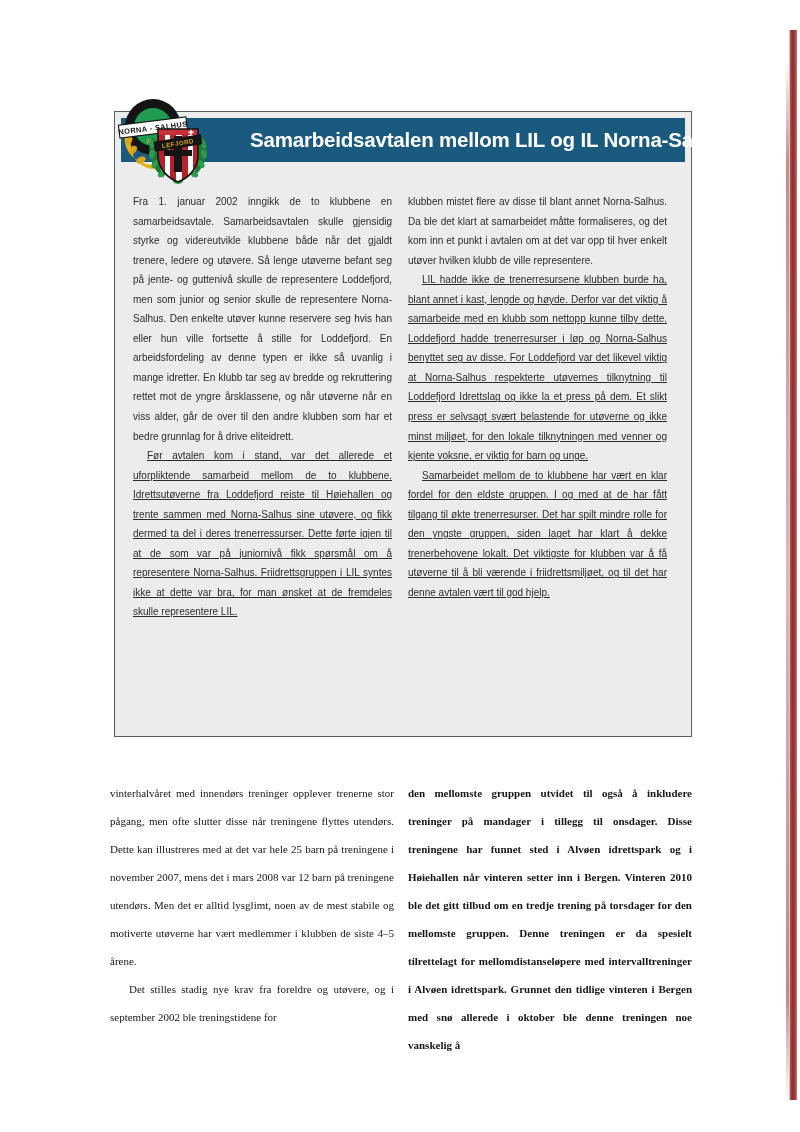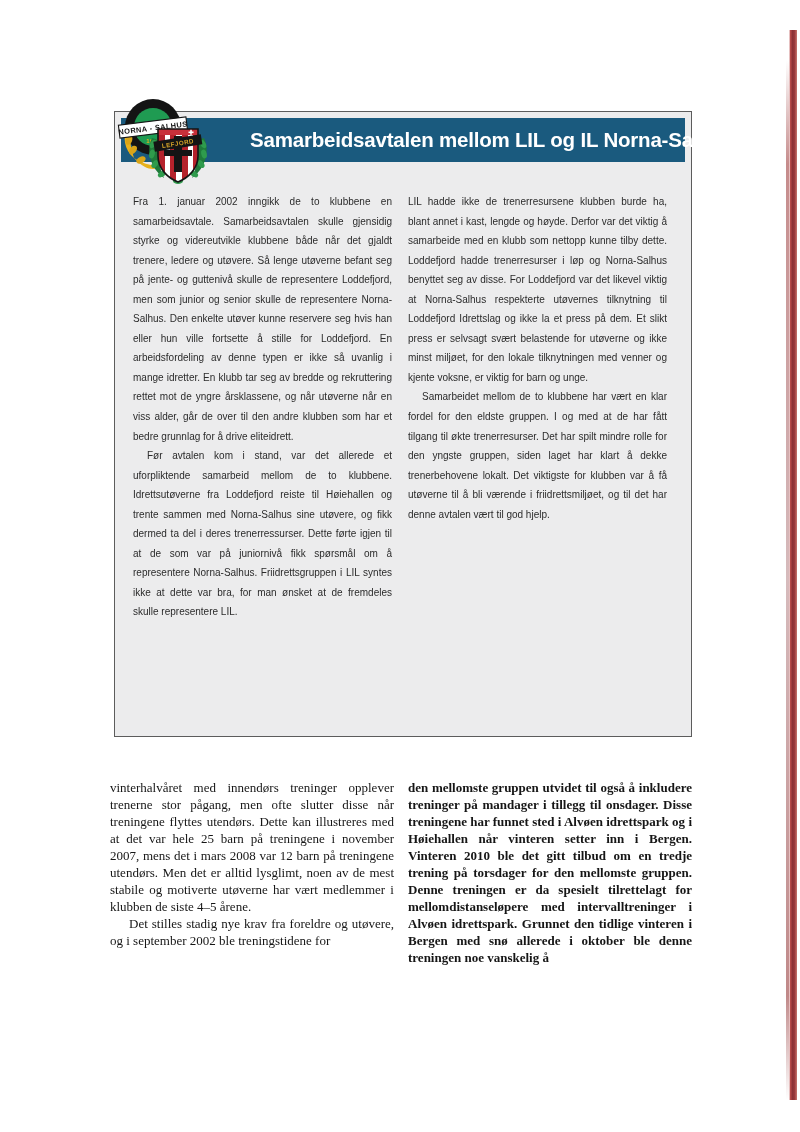--- a/index.html
+++ b/index.html
@@ -97,30 +97,30 @@
     font-family: "Liberation Sans", sans-serif;
     font-size: 10px;
     line-height: 19.55px;
     color: #2b2b2b;
     text-align: justify;
     text-justify: inter-word;
   }
   .box-col.left  { left: 133px; }
   .box-col.right { left: 408px; }
   .box-col p { margin: 0; }
-  .box-col p + p { text-indent: 14px; }
+  .box-col p + p { text-indent: 14px; text-decoration: underline; }
 
   
   .body-col {
     position: absolute;
     top: 779px;
     width: 284px;
     font-family: "Liberation Serif", serif;
-    font-size: 13px;
-    line-height: 17px;
+    font-size: 11px;
+    line-height: 28px;
     color: #161616;
     text-align: justify;
     text-justify: inter-word;
   }
   .body-col.left  { left: 110px; }
   .body-col.right { left: 408px; font-weight: bold; }
   .body-col p { margin: 0; }
   .body-col p + p { text-indent: 19px; }
 
   
@@ -223,20 +223,21 @@
       </g>
     </svg>
   </div>
 
   <div class="box-col left">
     <p>Fra 1. januar 2002 inngikk de to klubbene en samarbeidsavtale. Samarbeidsavtalen skulle gjensidig styrke og videreutvikle klubbene både når det gjaldt trenere, ledere og utøvere. Så lenge utøverne befant seg på jente- og guttenivå skulle de representere Loddefjord, men som junior og senior skulle de representere Norna-Salhus. Den enkelte utøver kunne reservere seg hvis han eller hun ville fortsette å stille for Loddefjord. En arbeidsfordeling av denne typen er ikke så uvanlig i mange idretter. En klubb tar seg av bredde og rekruttering rettet mot de yngre årsklassene, og når utøverne når en viss alder, går de over til den andre klubben som har et bedre grunnlag for å drive eliteidrett.</p>
     <p>Før avtalen kom i stand, var det allerede et uforpliktende samarbeid mellom de to klubbene. Idrettsutøverne fra Loddefjord reiste til Høiehallen og trente sammen med Norna-Salhus sine utøvere, og fikk dermed ta del i deres trenerressurser. Dette førte igjen til at de som var på juniornivå fikk spørsmål om å representere Norna-Salhus. Friidrettsgruppen i LIL syntes ikke at dette var bra, for man ønsket at de fremdeles skulle representere LIL.</p>
   </div>
 
   <div class="box-col right">
+    <p>klubben mistet flere av disse til blant annet Norna-Salhus. Da ble det klart at samarbeidet måtte formaliseres, og det kom inn et punkt i avtalen om at det var opp til hver enkelt utøver hvilken klubb de ville representere.</p>
     <p>LIL hadde ikke de trenerresursene klubben burde ha, blant annet i kast, lengde og høyde. Derfor var det viktig å samarbeide med en klubb som nettopp kunne tilby dette. Loddefjord hadde trenerresurser i løp og Norna-Salhus benyttet seg av disse. For Loddefjord var det likevel viktig at Norna-Salhus respekterte utøvernes tilknytning til Loddefjord Idrettslag og ikke la et press på dem. Et slikt press er selvsagt svært belastende for utøverne og ikke minst miljøet, for den lokale tilknytningen med venner og kjente voksne, er viktig for barn og unge.</p>
     <p>Samarbeidet mellom de to klubbene har vært en klar fordel for den eldste gruppen. I og med at de har fått tilgang til økte trenerresurser. Det har spilt mindre rolle for den yngste gruppen, siden laget har klart å dekke trenerbehovene lokalt. Det viktigste for klubben var å få utøverne til å bli værende i friidrettsmiljøet, og til det har denne avtalen vært til god hjelp.</p>
   </div>
 
   <div class="body-col left">
     <p>vinterhalvåret med innendørs treninger opplever trenerne stor pågang, men ofte slutter disse når treningene flyttes utendørs. Dette kan illustreres med at det var hele 25 barn på treningene i november 2007, mens det i mars 2008 var 12 barn på treningene utendørs.  Men det er alltid lysglimt, noen av de mest stabile og motiverte utøverne har vært medlemmer i klubben de siste 4–5 årene.</p>
     <p>Det stilles stadig nye krav fra foreldre og utøvere, og i september 2002 ble treningstidene for</p>
   </div>
 
   <div class="body-col right">

